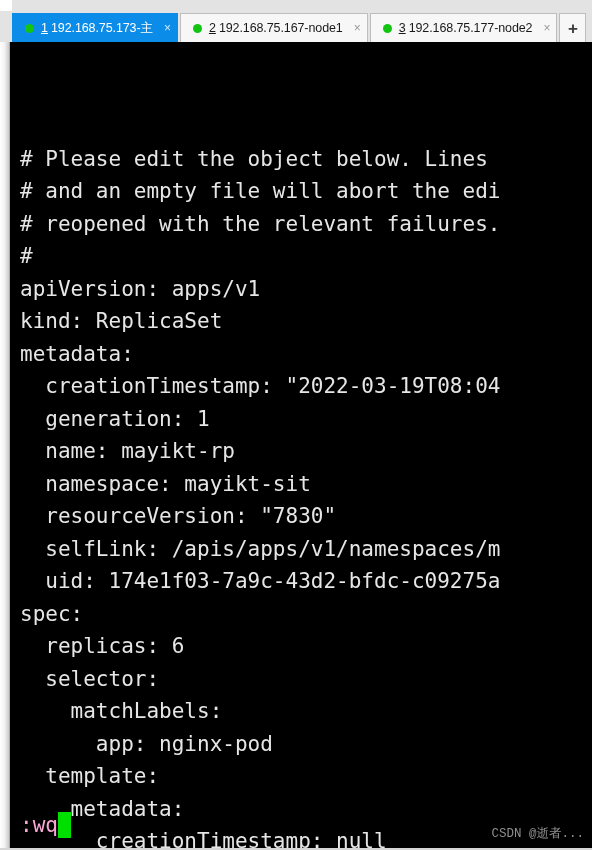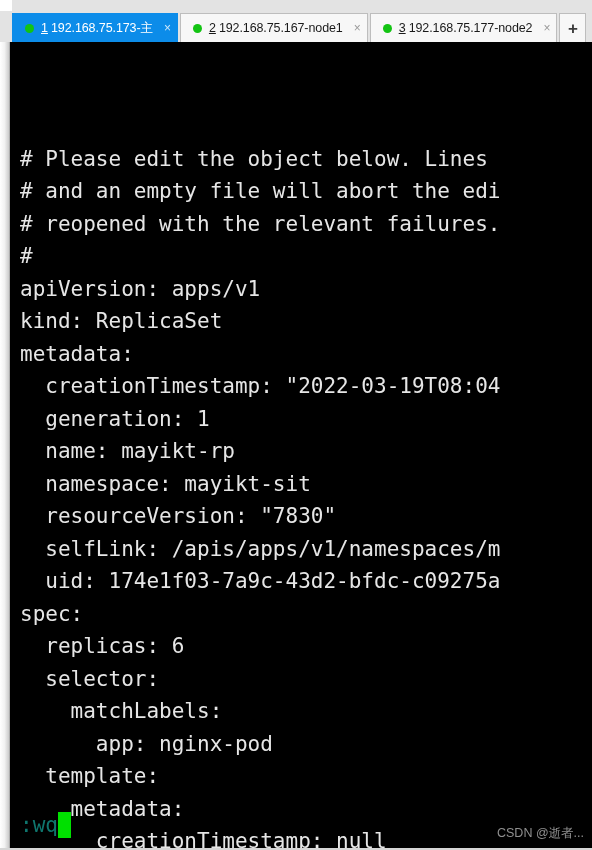--- a/index.html
+++ b/index.html
@@ -150,36 +150,36 @@
   
   .term-status {
     position: absolute;
     left: 10px;
     bottom: 12px;
     display: flex;
     align-items: center;
     font-family: "DejaVu Sans Mono", monospace;
     font-size: 21px;
     line-height: 26px;
-    color: #0f766e;
+    color: #f9a8d4;
     white-space: pre;
   }
   .cursor-block {
     display: inline-block;
     width: 13px;
     height: 26px;
     background: #00e000;
     vertical-align: bottom;
   }
 
   .watermark {
     position: absolute;
     right: 8px;
     bottom: 8px;
-    font-family: Liberation Sans, sans-serif;
+    font-family: Liberation Mono, monospace;
     font-size: 12.5px;
     color: #8f8f8f;
     white-space: nowrap;
   }
 
   .bottom-edge {
     position: absolute;
     left: 0;
     bottom: 0;
     width: 592px;

